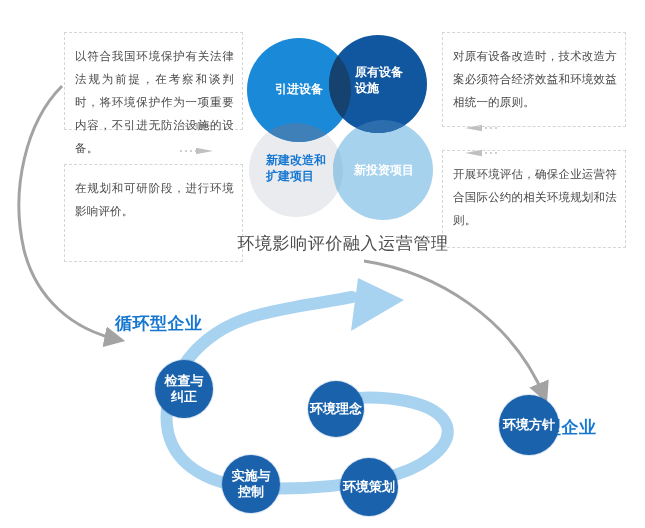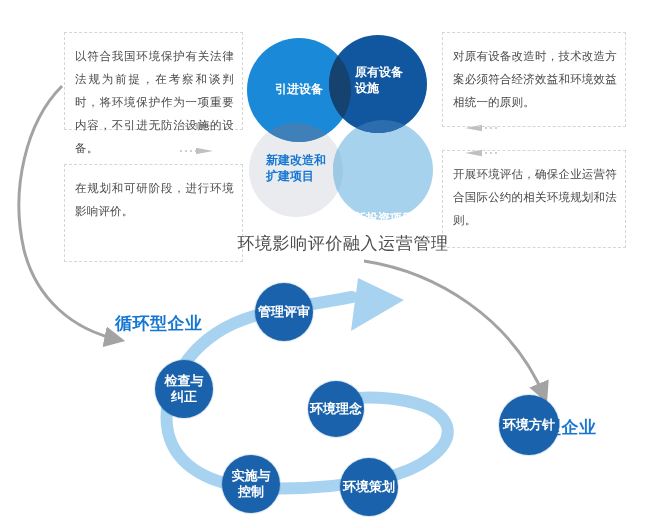--- a/index.html
+++ b/index.html
@@ -124,32 +124,29 @@
     <span>引进设备</span>
   </div>
   <div class="vlabel" style="left:379px;top:80px;">
     <span>原有设备</span><br>
     <span>设施</span>
   </div>
   <div class="vlabel blue" style="left:296px;top:168px;">
     <span>新建改造和</span><br>
     <span>扩建项目</span>
   </div>
-  <div class="vlabel" style="left:384px;top:170px;margin-top:48px;">
+  <div class="vlabel" style="left:384px;top:170px;">
     <span>新投资项目</span>
   </div>
 
   <div class="caption">环境影响评价融入运营管理</div>
 
   <div class="cycle-label cl-left">循环型企业</div>
   <div class="cycle-label cl-right">循环型企业</div>
 
-  <div class="node n-review">
-    <span>管理评审</span>
-  </div>
   <div class="node n-check">
     <span>检查与</span>
     <span>纠正</span>
   </div>
   <div class="node n-concept">
     <span>环境理念</span>
   </div>
   <div class="node n-impl">
     <span>实施与</span>
     <span>控制</span>

